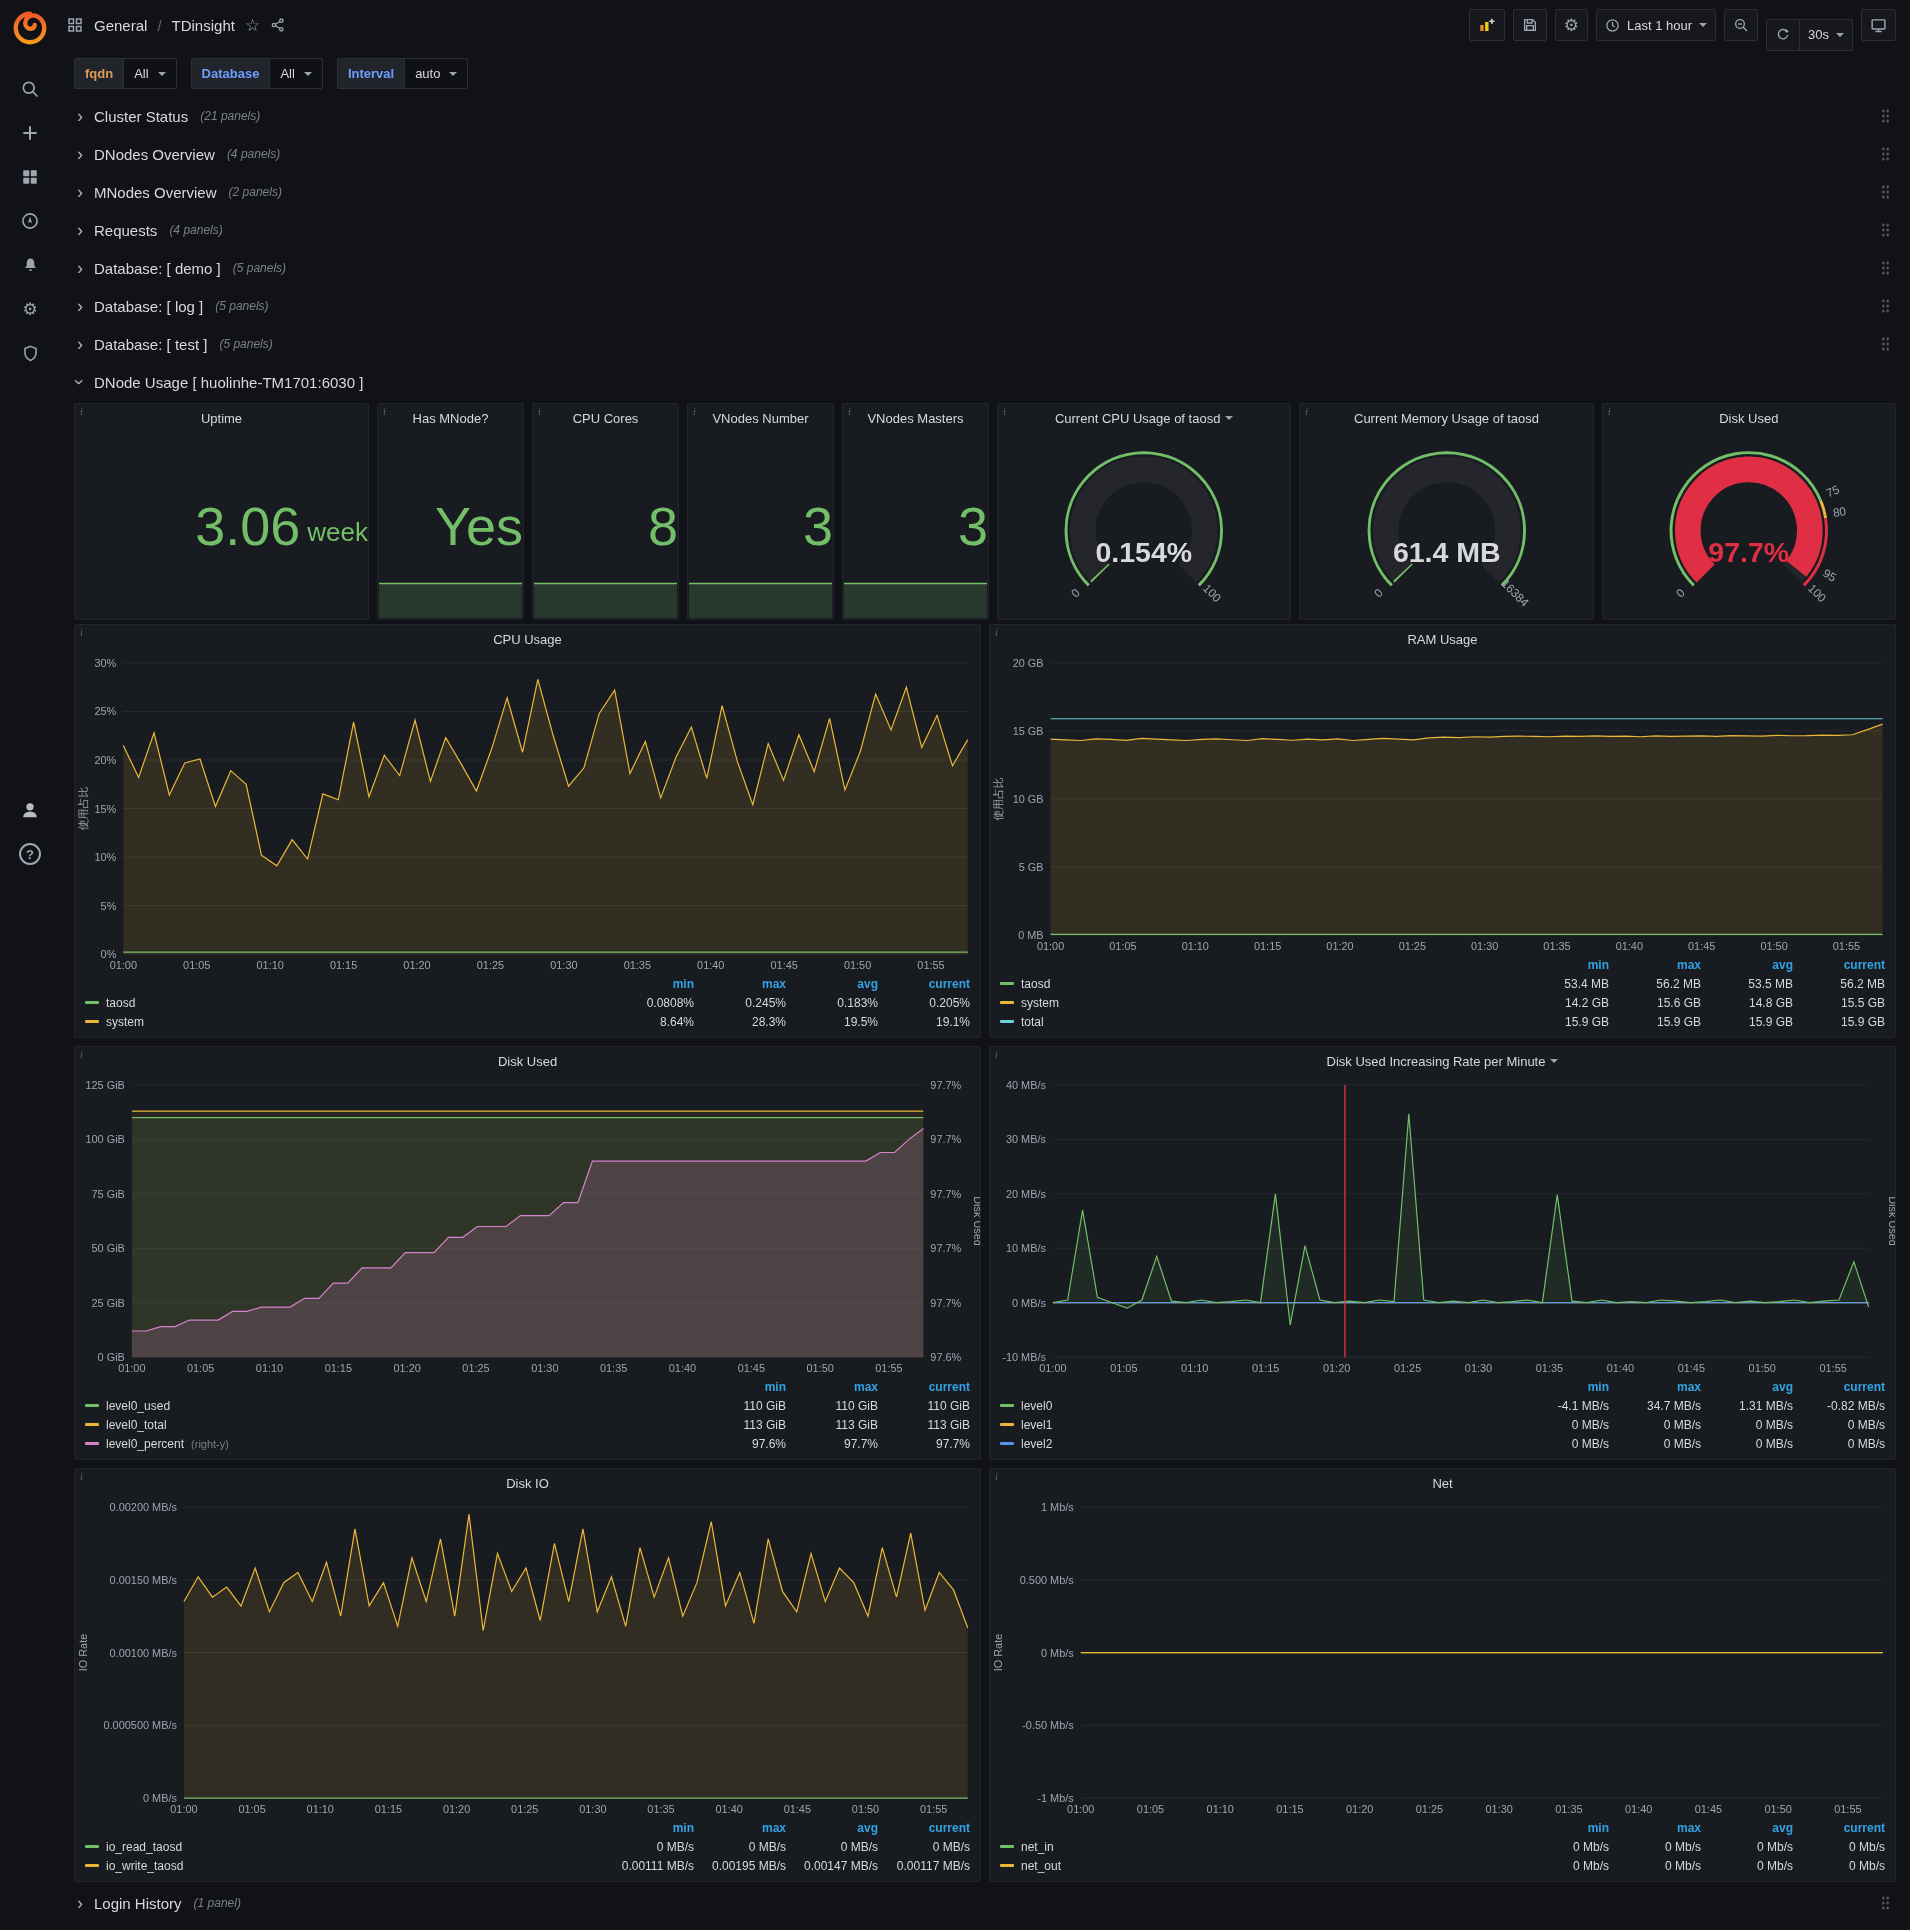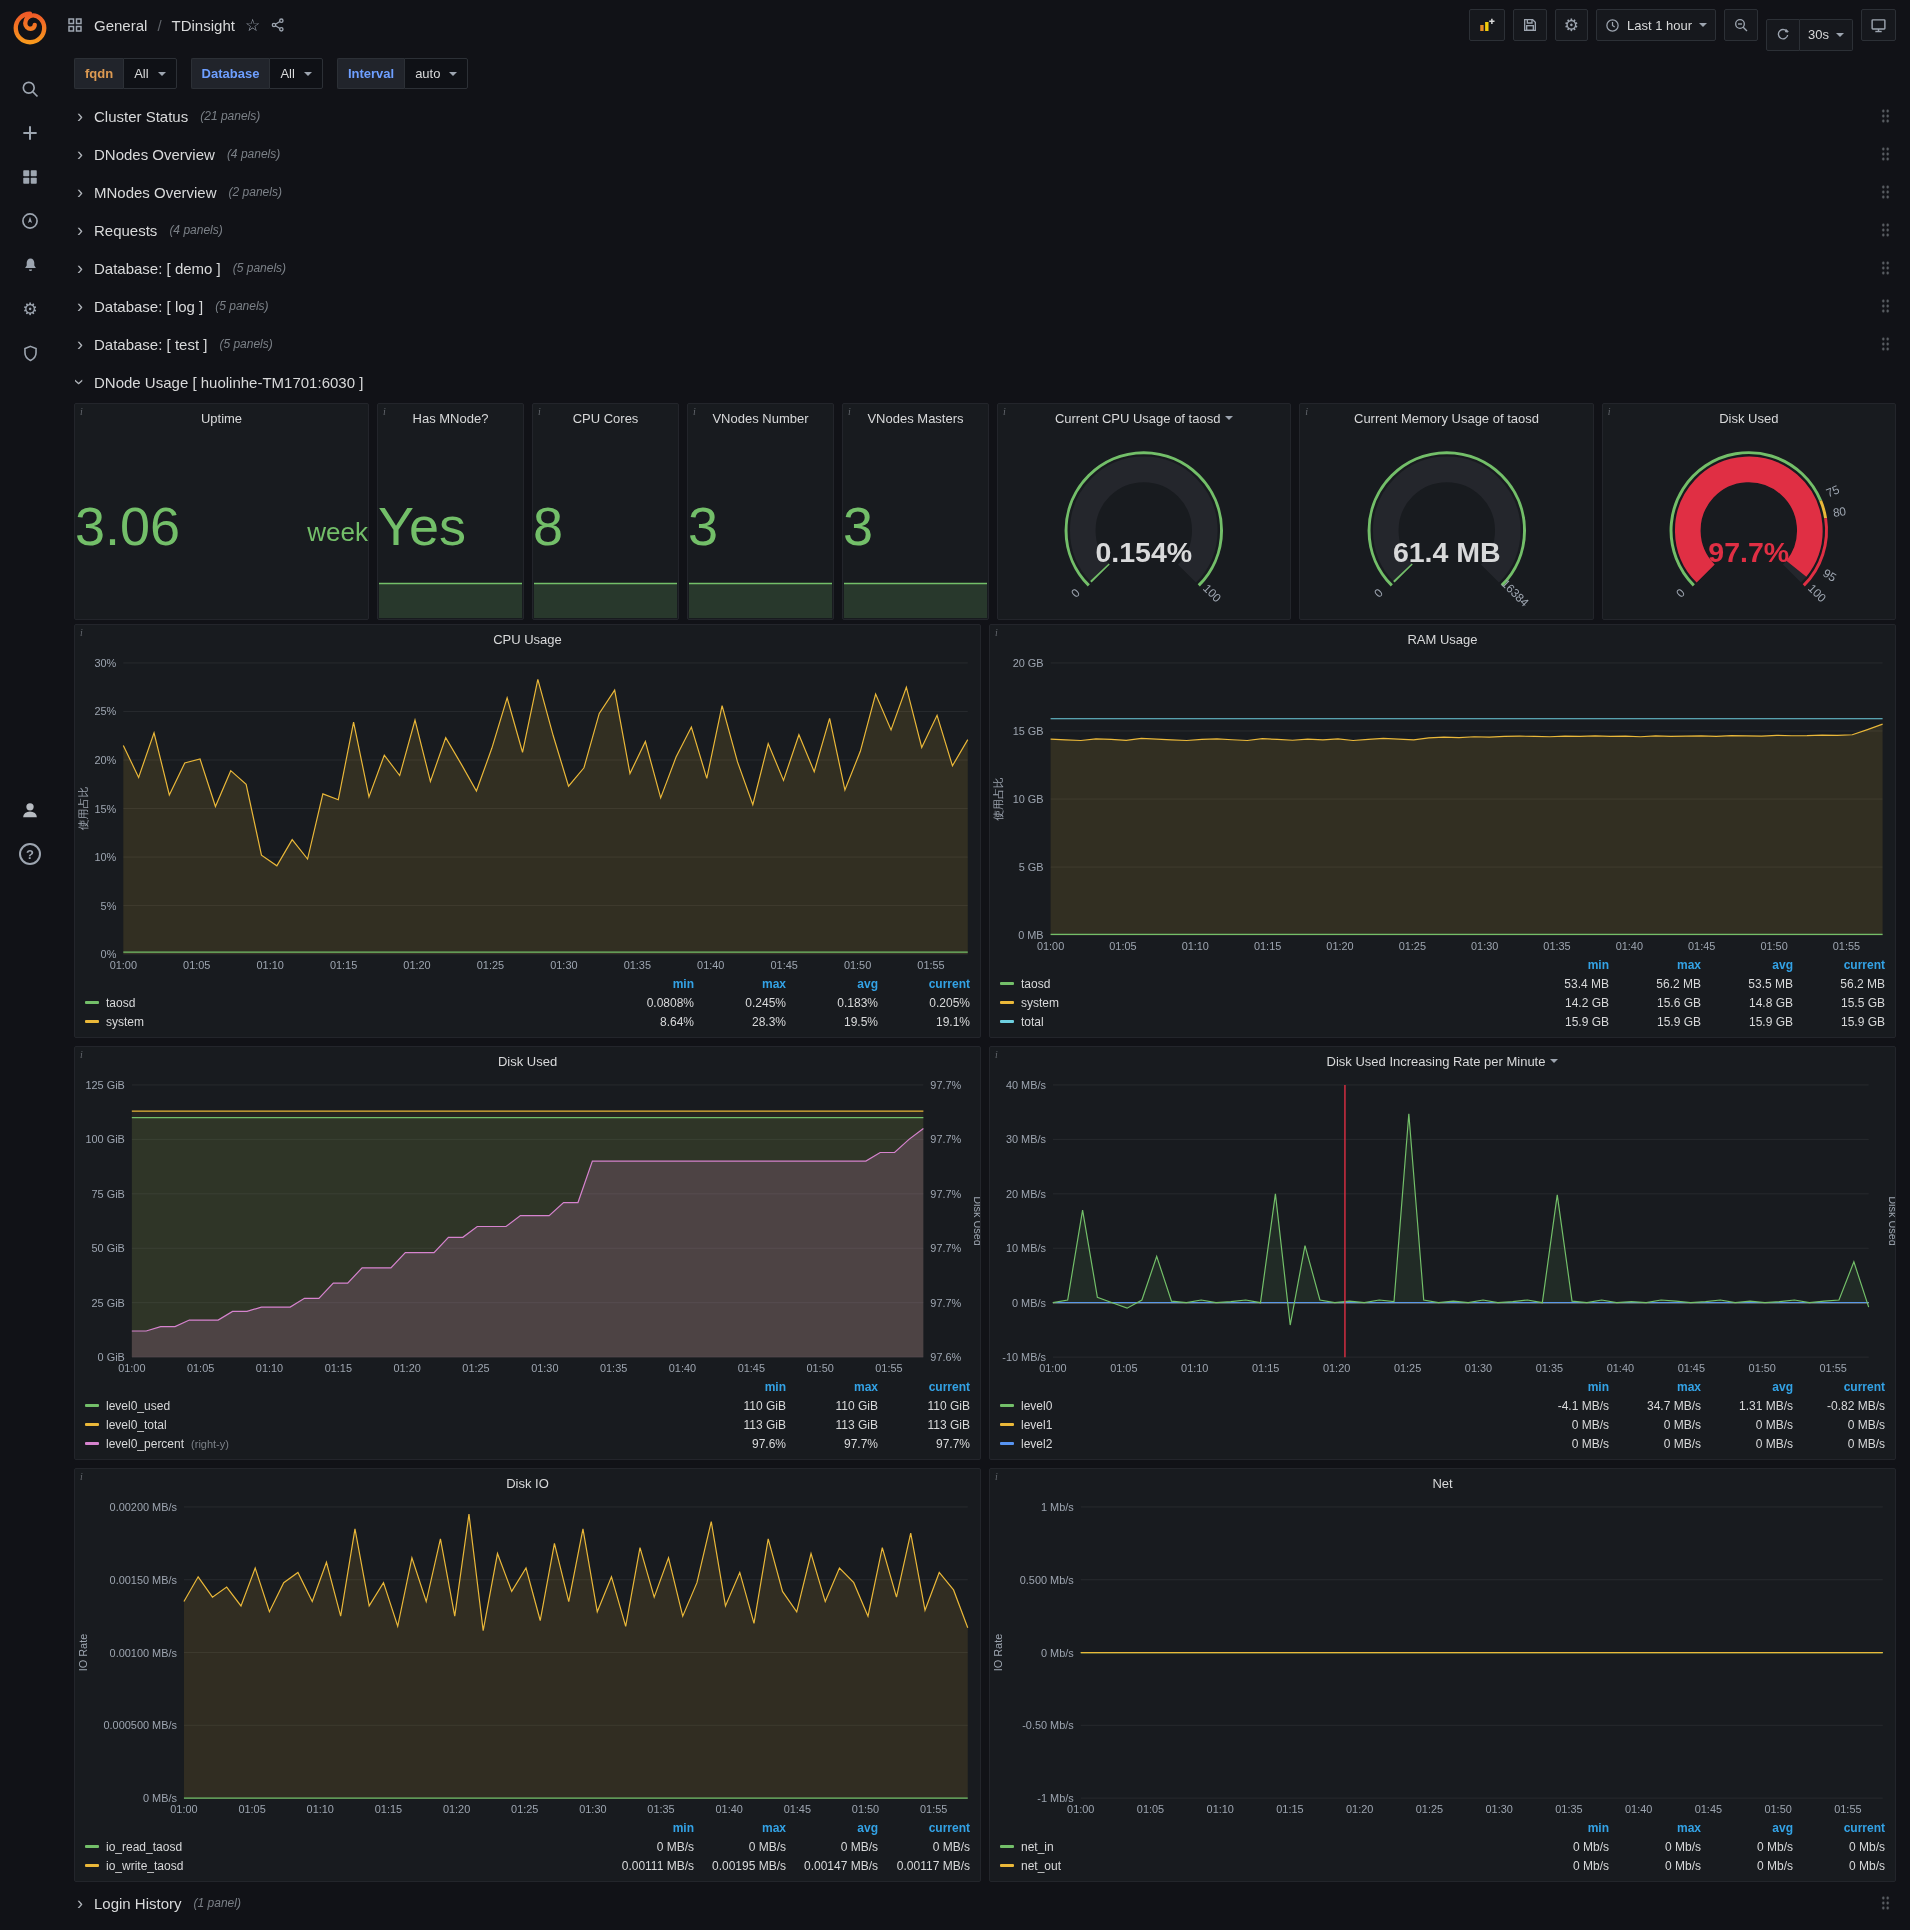--- a/index.html
+++ b/index.html
@@ -43,21 +43,21 @@
   .drag-handle{position:absolute;right:6px;top:50%;transform:translateY(-50%);width:9px;height:15px;background-image:radial-gradient(circle,#61656b 1.1px,transparent 1.4px);background-size:4.5px 5px;cursor:grab;}
   
   .panel{background:#181b1f;border:1px solid #23252b;border-radius:2px;position:relative;display:flex;flex-direction:column;min-width:0;}
   .panel-header{height:28px;flex:none;display:flex;align-items:center;justify-content:center;font-size:13px;font-weight:500;color:#d8d9da;gap:5px;cursor:pointer;}
   .panel-info{position:absolute;top:2px;left:5px;font-size:10px;font-style:italic;font-family:"Liberation Serif",serif;color:#63676d;cursor:pointer;}
   .title-caret{width:0;height:0;border-left:4px solid transparent;border-right:4px solid transparent;border-top:4px solid #9da5b0;}
   .stats-row{display:flex;gap:8px;height:217px;flex:none;}
   .stat-wide{width:295px;flex:none;}
   .stat-sm{width:147px;flex:none;}
   .gauge-panel{flex:1;}
-  .stat-value-wrap{flex:1;display:flex;align-items:center;justify-content:space-between;overflow:hidden;}
+  .stat-value-wrap{flex:1;display:flex;align-items:center;justify-content:flex-end;overflow:hidden;}
   .stat-value{font-size:54px;font-weight:500;color:#73bf69;}
   .stat-unit{font-size:26px;font-weight:400;color:#73bf69;margin-left:7px;padding-top:14px;}
   .sparkline{position:absolute;left:1px;right:1px;bottom:1px;height:46px;width:calc(100% - 2px);}
   .gauge-wrap{flex:1;display:flex;align-items:center;justify-content:center;min-height:0;}
   .gauge-wrap svg{height:100%;}
   .charts-grid{display:grid;grid-template-columns:1fr 1fr;grid-auto-rows:414px;gap:8px;flex:none;}
   .chart-plot{flex:1;min-height:0;}
   .legend{padding:0 10px 6px;font-size:12px;flex:none;}
   .legend-row{display:flex;align-items:center;height:19px;}
   .legend-name{flex:1;display:flex;align-items:center;gap:7px;color:#d8d9da;min-width:0;}

